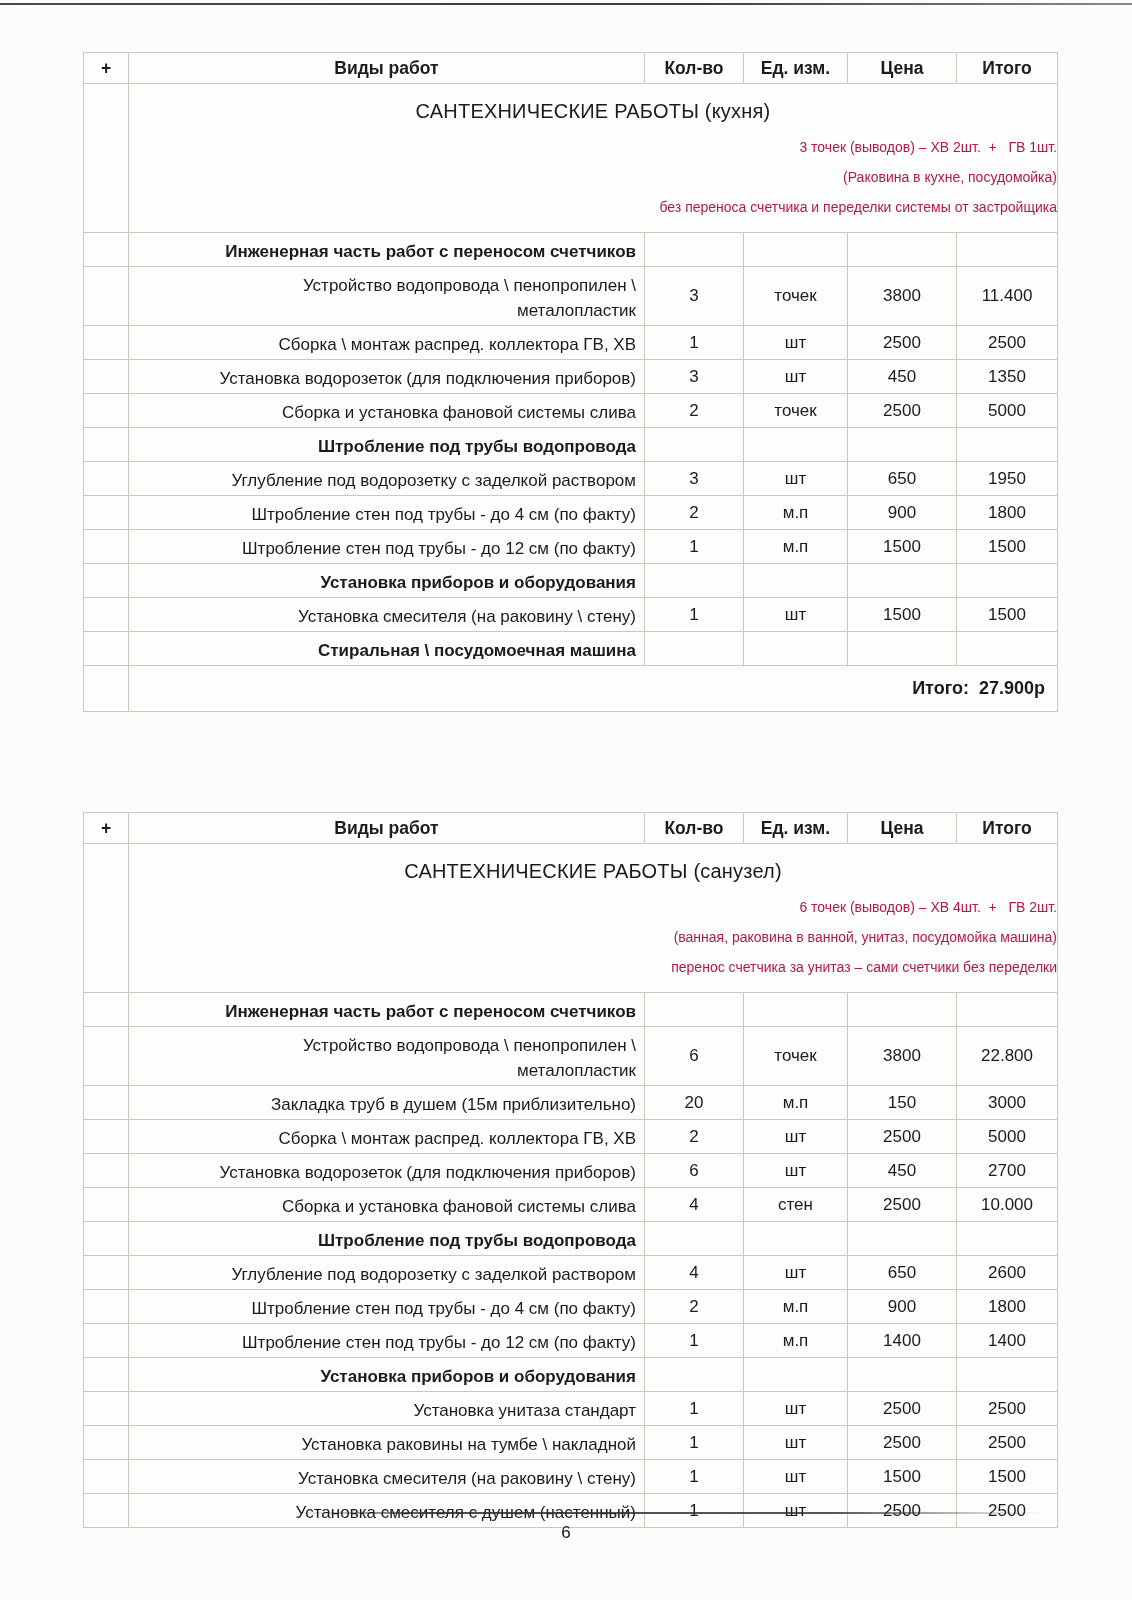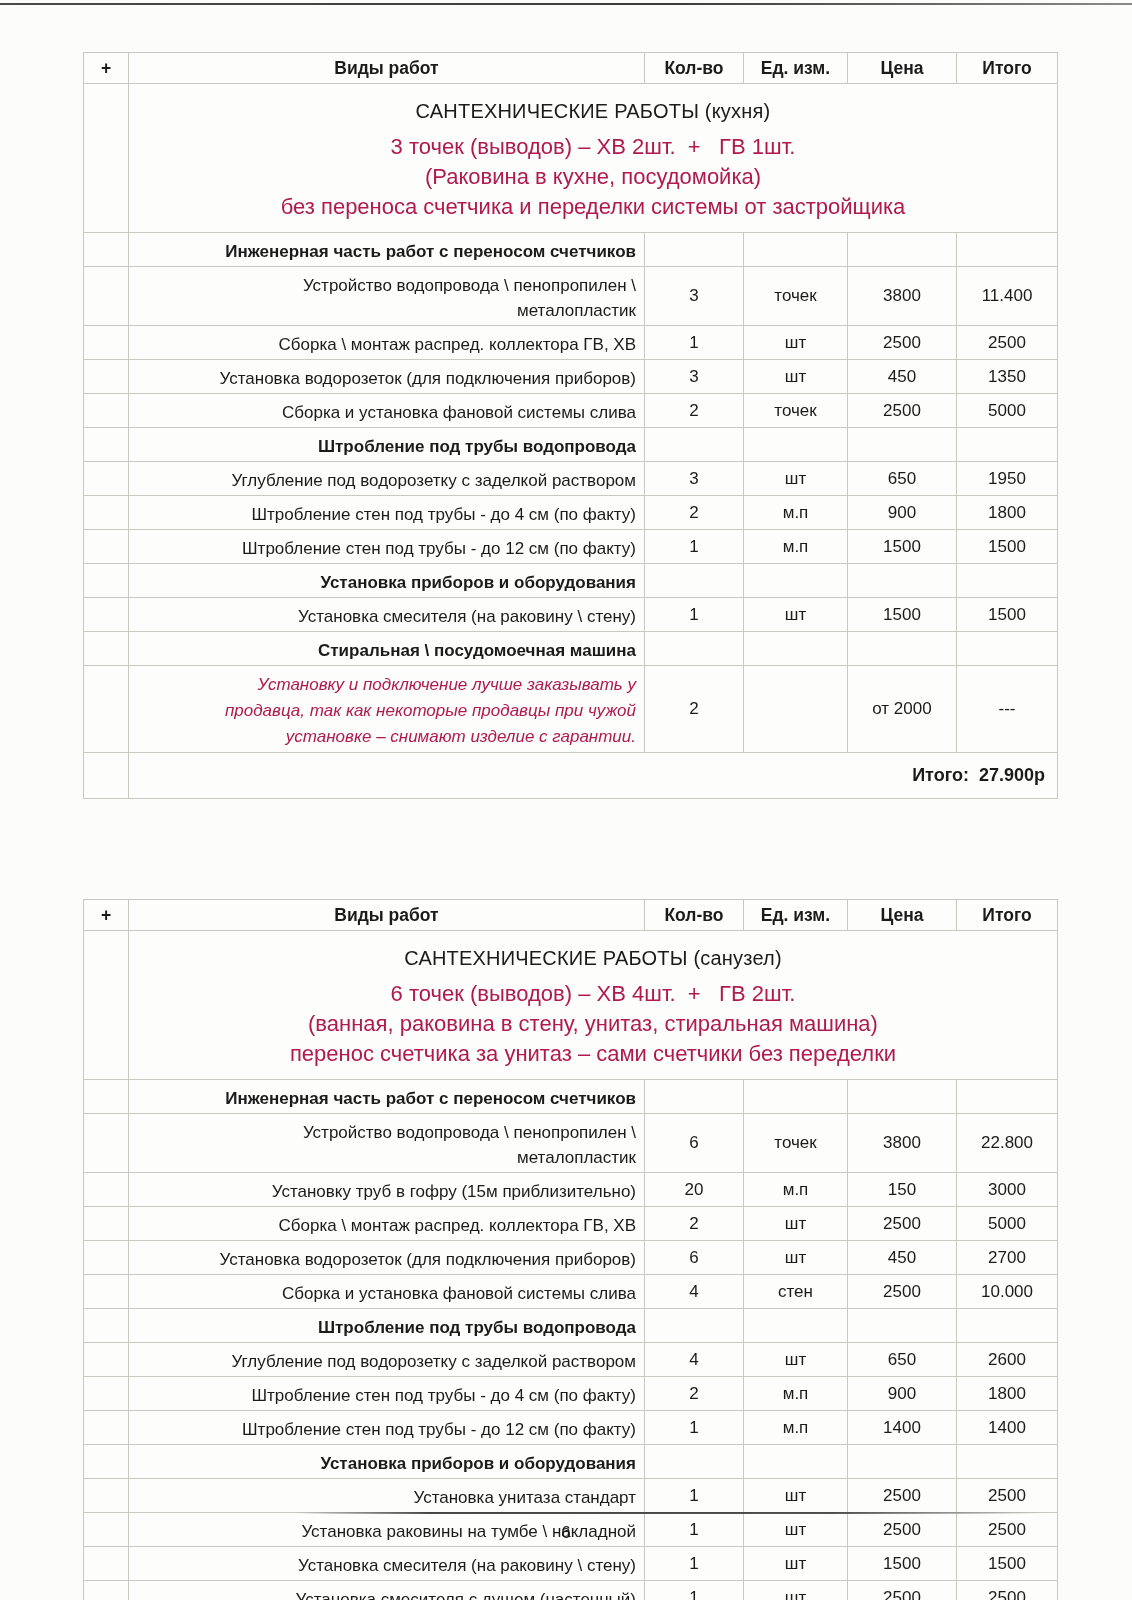--- a/index.html
+++ b/index.html
@@ -49,21 +49,21 @@
 
   .price-table th {
     font-weight: bold;
     height: 31px;
     text-align: center;
     font-size: 17.5px;
   }
 
   .title-cell { text-align: center; padding: 16px 0 10px; }
   .tbl-title { font-weight: normal; font-size: 20px; color: var(--text); margin-bottom: 9px; letter-spacing: .2px; }
-  .tbl-sub { color: var(--accent); font-size: 22px; line-height: 30px; white-space: pre-wrap; }
+  .tbl-sub { color: var(--accent); font-size: 14px; line-height: 30px; white-space: pre-wrap; text-align: right; }
 
   .price-table td { height: 27px; }
   .c-plus { }
   .c-works {
     text-align: right;
     padding: 6px 8px 2px 10px;
     line-height: 25px;
     white-space: pre-line;
   }
   .c-num { text-align: center; padding: 1px 2px; }
@@ -212,30 +212,20 @@
           <td class="c-num">1500</td>
         </tr>
         <tr class="row-section">
           <td class="c-plus"></td>
           <td class="c-works">Стиральная \ посудомоечная машина</td>
           <td class="c-num"></td>
           <td class="c-num"></td>
           <td class="c-num"></td>
           <td class="c-num"></td>
         </tr>
-        <tr class="row-note">
-          <td class="c-plus"></td>
-          <td class="c-works">Установку и подключение лучше заказывать у
-продавца, так как некоторые продавцы при чужой
-установке – снимают изделие с гарантии.</td>
-          <td class="c-num">2</td>
-          <td class="c-num"></td>
-          <td class="c-num">от 2000</td>
-          <td class="c-num">---</td>
-        </tr>
       </tbody>
     <tfoot>
       <tr>
         <td class="c-plus"></td>
         <td class="total-cell" colspan="5">
           <span>Итого:</span><span class="total-value">27.900р</span>
         </td>
       </tr>
     </tfoot>
   </table>
@@ -258,21 +248,21 @@
         <th>Цена</th>
         <th>Итого</th>
       </tr>
     </thead>
     <tbody>
       <tr class="title-row">
         <td class="c-plus"></td>
         <td class="title-cell" colspan="5">
           <div class="tbl-title">САНТЕХНИЧЕСКИЕ РАБОТЫ (санузел)</div>
           <div class="tbl-sub">6 точек (выводов) – ХВ 4шт.  +   ГВ 2шт.</div>
-          <div class="tbl-sub">(ванная, раковина в стену, унитаз, стиральная машина)</div>
+          <div class="tbl-sub">(ванная, раковина в ванной, унитаз, посудомойка машина)</div>
           <div class="tbl-sub">перенос счетчика за унитаз – сами счетчики без переделки</div>
         </td>
       </tr>
     <tr class="row-section">
           <td class="c-plus"></td>
           <td class="c-works">Инженерная часть работ с переносом счетчиков</td>
           <td class="c-num"></td>
           <td class="c-num"></td>
           <td class="c-num"></td>
           <td class="c-num"></td>
@@ -281,21 +271,21 @@
           <td class="c-plus"></td>
           <td class="c-works">Устройство водопровода \ пенопропилен \
 металопластик</td>
           <td class="c-num">6</td>
           <td class="c-num">точек</td>
           <td class="c-num">3800</td>
           <td class="c-num">22.800</td>
         </tr>
         <tr class="row-item">
           <td class="c-plus"></td>
-          <td class="c-works">Установку труб в гофру (15м приблизительно)</td>
+          <td class="c-works">Закладка труб в душем (15м приблизительно)</td>
           <td class="c-num">20</td>
           <td class="c-num">м.п</td>
           <td class="c-num">150</td>
           <td class="c-num">3000</td>
         </tr>
         <tr class="row-item">
           <td class="c-plus"></td>
           <td class="c-works">Сборка \ монтаж распред.  коллектора ГВ, ХВ</td>
           <td class="c-num">2</td>
           <td class="c-num">шт</td>

